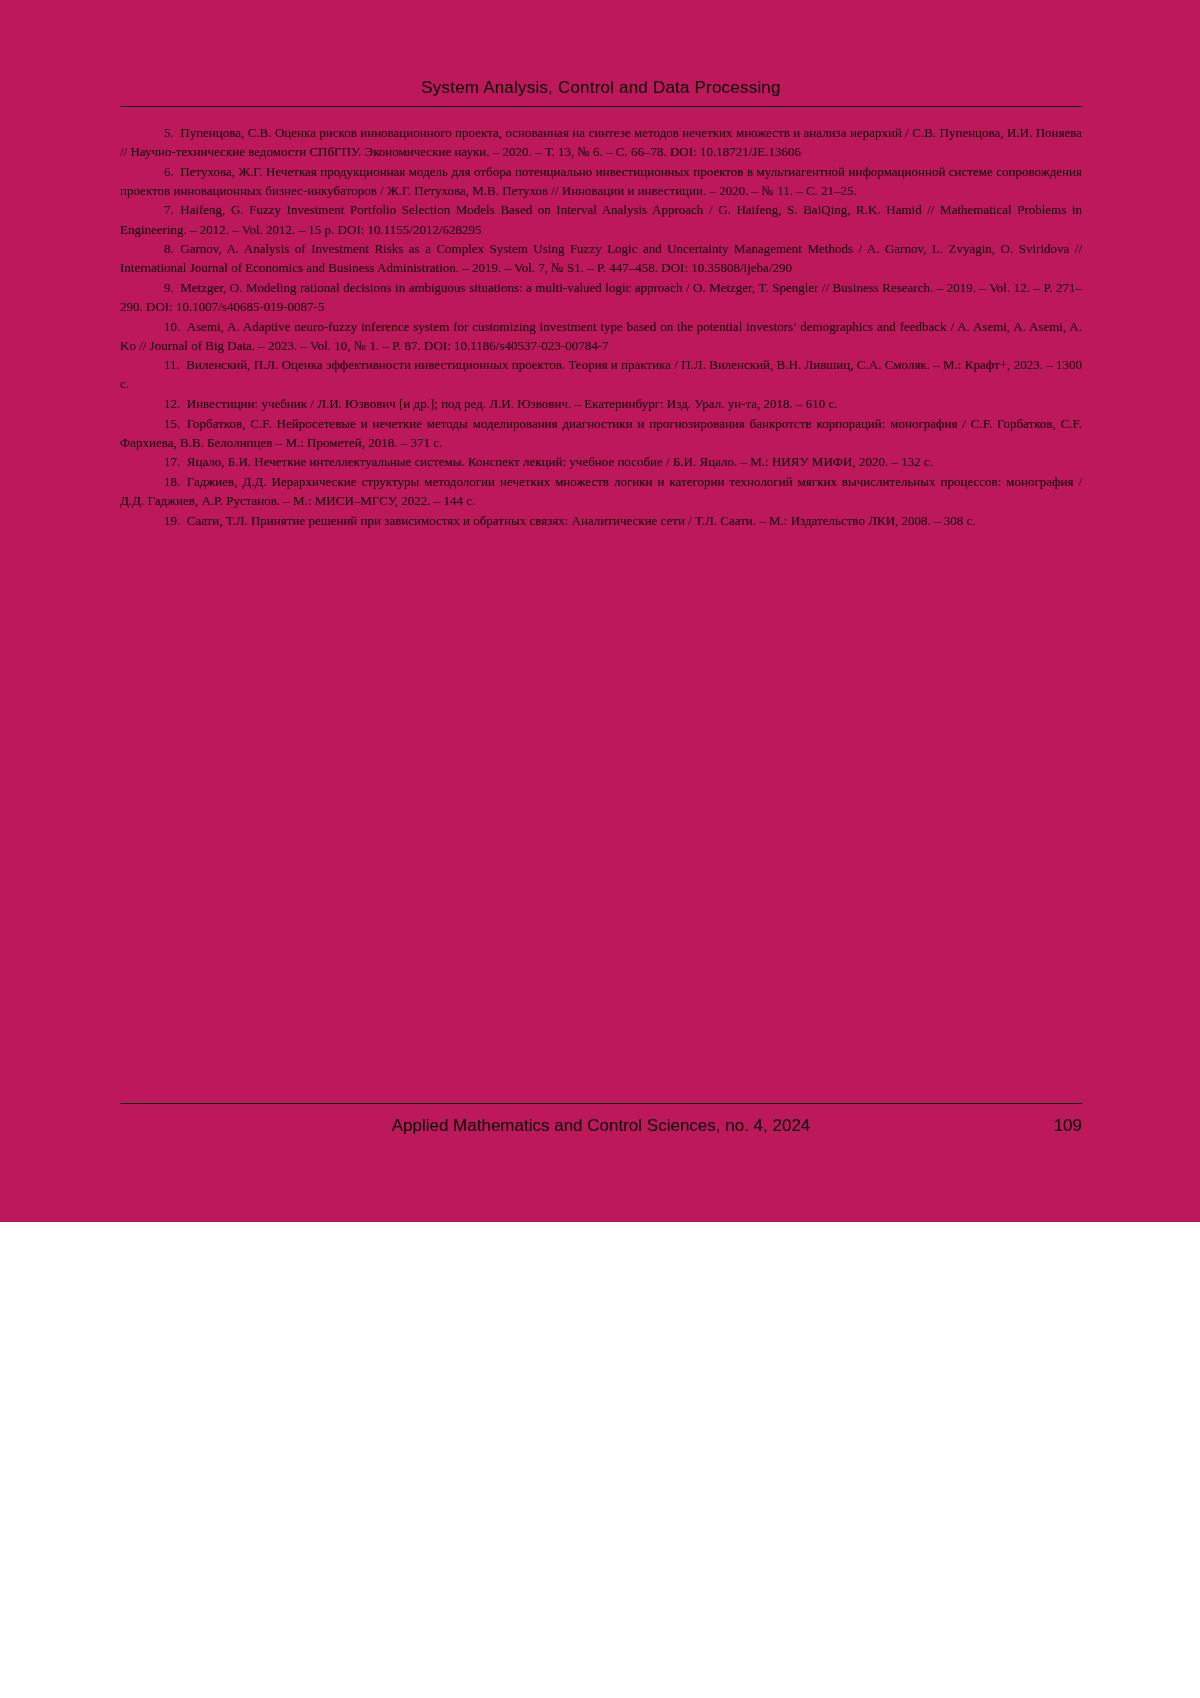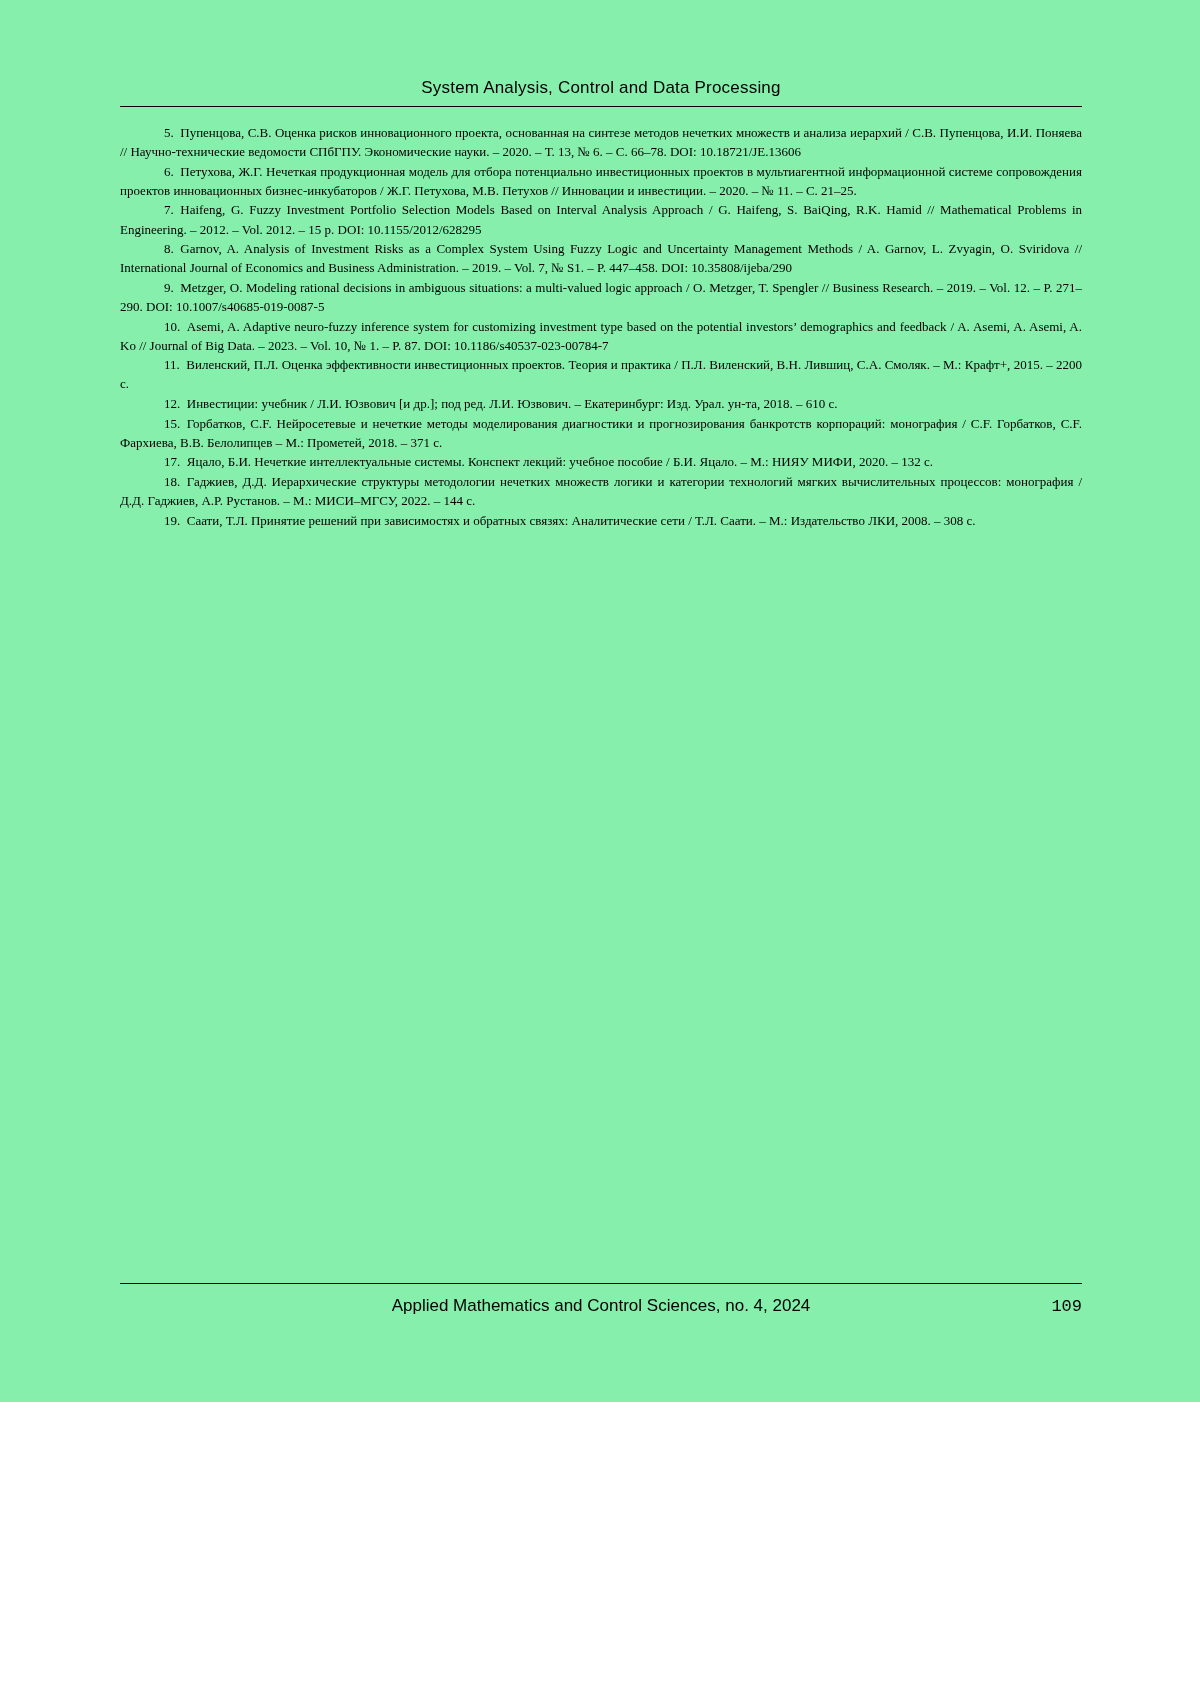--- a/index.html
+++ b/index.html
@@ -3,23 +3,23 @@
 <meta charset="utf-8">
 <style>
   html, body {
     margin: 0;
     padding: 0;
     background: #ffffff;
   }
   .page {
     position: relative;
     width: 1200px;
-    height: 1402px;
+    height: 1222px;
     margin: 0 auto;
-    background: #86efac;
+    background: #be185d;
     font-family: "Liberation Serif", serif;
     color: #000000;
     box-sizing: border-box;
   }
   .content {
     position: absolute;
     left: 120px;
     right: 118px;
     top: 78px;
   }
@@ -65,42 +65,42 @@
     font-size: 17px;
     padding-top: 12px;
   }
   .footer-center {
     text-align: right;
   }
   .page-number {
     position: absolute;
     right: 0;
     bottom: 0;
-    font-family: Liberation Mono, monospace;
+    font-family: Liberation Sans, sans-serif;
     font-size: 17px;
     margin-top: 17px;
   }
 </style>
 </head>
 <body>
 
 <div class="page">
 
   <div class="content">
     <div class="running-head">System Analysis, Control and Data Processing</div>
     <div class="rule-top"></div>
 
     <div class="refs">
       <p class="ref">5. Пупенцова, С.В. Оценка рисков инновационного проекта, основанная на синтезе методов нечетких множеств и анализа иерархий / С.В. Пупенцова, И.И. Поняева // Научно-технические ведомости СПбГПУ. Экономические науки. – 2020. – Т. 13, № 6. – С. 66–78. DOI: 10.18721/JE.13606</p>
       <p class="ref">6. Петухова, Ж.Г. Нечеткая продукционная модель для отбора потенциально инвестиционных проектов в мультиагентной информационной системе сопровождения проектов инновационных бизнес-инкубаторов / Ж.Г. Петухова, М.В. Петухов // Инновации и инвестиции. – 2020. – № 11. – С. 21–25.</p>
       <p class="ref">7. Haifeng, G. Fuzzy Investment Portfolio Selection Models Based on Interval Analysis Approach / G. Haifeng, S. BaiQing, R.K. Hamid // Mathematical Problems in Engineering. – 2012. – Vol. 2012. – 15 p. DOI: 10.1155/2012/628295</p>
       <p class="ref">8. Garnov, A. Analysis of Investment Risks as a Complex System Using Fuzzy Logic and Uncertainty Management Methods / A. Garnov, L. Zvyagin, O. Sviridova // International Journal of Economics and Business Administration. – 2019. – Vol. 7, № S1. – P. 447–458. DOI: 10.35808/ijeba/290</p>
       <p class="ref">9. Metzger, O. Modeling rational decisions in ambiguous situations: a multi-valued logic approach / O. Metzger, T. Spengler // Business Research. – 2019. – Vol. 12. – P. 271–290. DOI: 10.1007/s40685-019-0087-5</p>
       <p class="ref">10. Asemi, A. Adaptive neuro-fuzzy inference system for customizing investment type based on the potential investors’ demographics and feedback / A. Asemi, A. Asemi, A. Ko // Journal of Big Data. – 2023. – Vol. 10, № 1. – P. 87. DOI: 10.1186/s40537-023-00784-7</p>
-      <p class="ref">11. Виленский, П.Л. Оценка эффективности инвестиционных проектов. Теория и практика / П.Л. Виленский, В.Н. Лившиц, С.А. Смоляк. – М.: Крафт+, 2015. – 2200 с.</p>
+      <p class="ref">11. Виленский, П.Л. Оценка эффективности инвестиционных проектов. Теория и практика / П.Л. Виленский, В.Н. Лившиц, С.А. Смоляк. – М.: Крафт+, 2023. – 1300 с.</p>
       <p class="ref">12. Инвестиции: учебник / Л.И. Юзвович [и др.]; под ред. Л.И. Юзвович. – Екатеринбург: Изд. Урал. ун-та, 2018. – 610 с.</p>
       <p class="ref">15. Горбатков, С.F. Нейросетевые и нечеткие методы моделирования диагностики и прогнозирования банкротств корпораций: монография / С.F. Горбатков, С.F. Фархиева, В.В. Белолипцев – М.: Прометей, 2018. – 371 с.</p>
       <p class="ref">17. Яцало, Б.И. Нечеткие интеллектуальные системы. Конспект лекций: учебное пособие / Б.И. Яцало. – М.: НИЯУ МИФИ, 2020. – 132 с.</p>
       <p class="ref">18. Гаджиев, Д.Д. Иерархические структуры методологии нечетких множеств логики и категории технологий мягких вычислительных процессов: монография / Д.Д. Гаджиев, А.Р. Рустанов. – М.: МИСИ–МГСУ, 2022. – 144 с.</p>
       <p class="ref">19. Саати, Т.Л. Принятие решений при зависимостях и обратных связях: Аналитические сети / Т.Л. Саати. – М.: Издательство ЛКИ, 2008. – 308 с.</p>
     </div>
   </div>
 
   <div class="footer-wrap">
     <div class="rule-bottom"></div>

